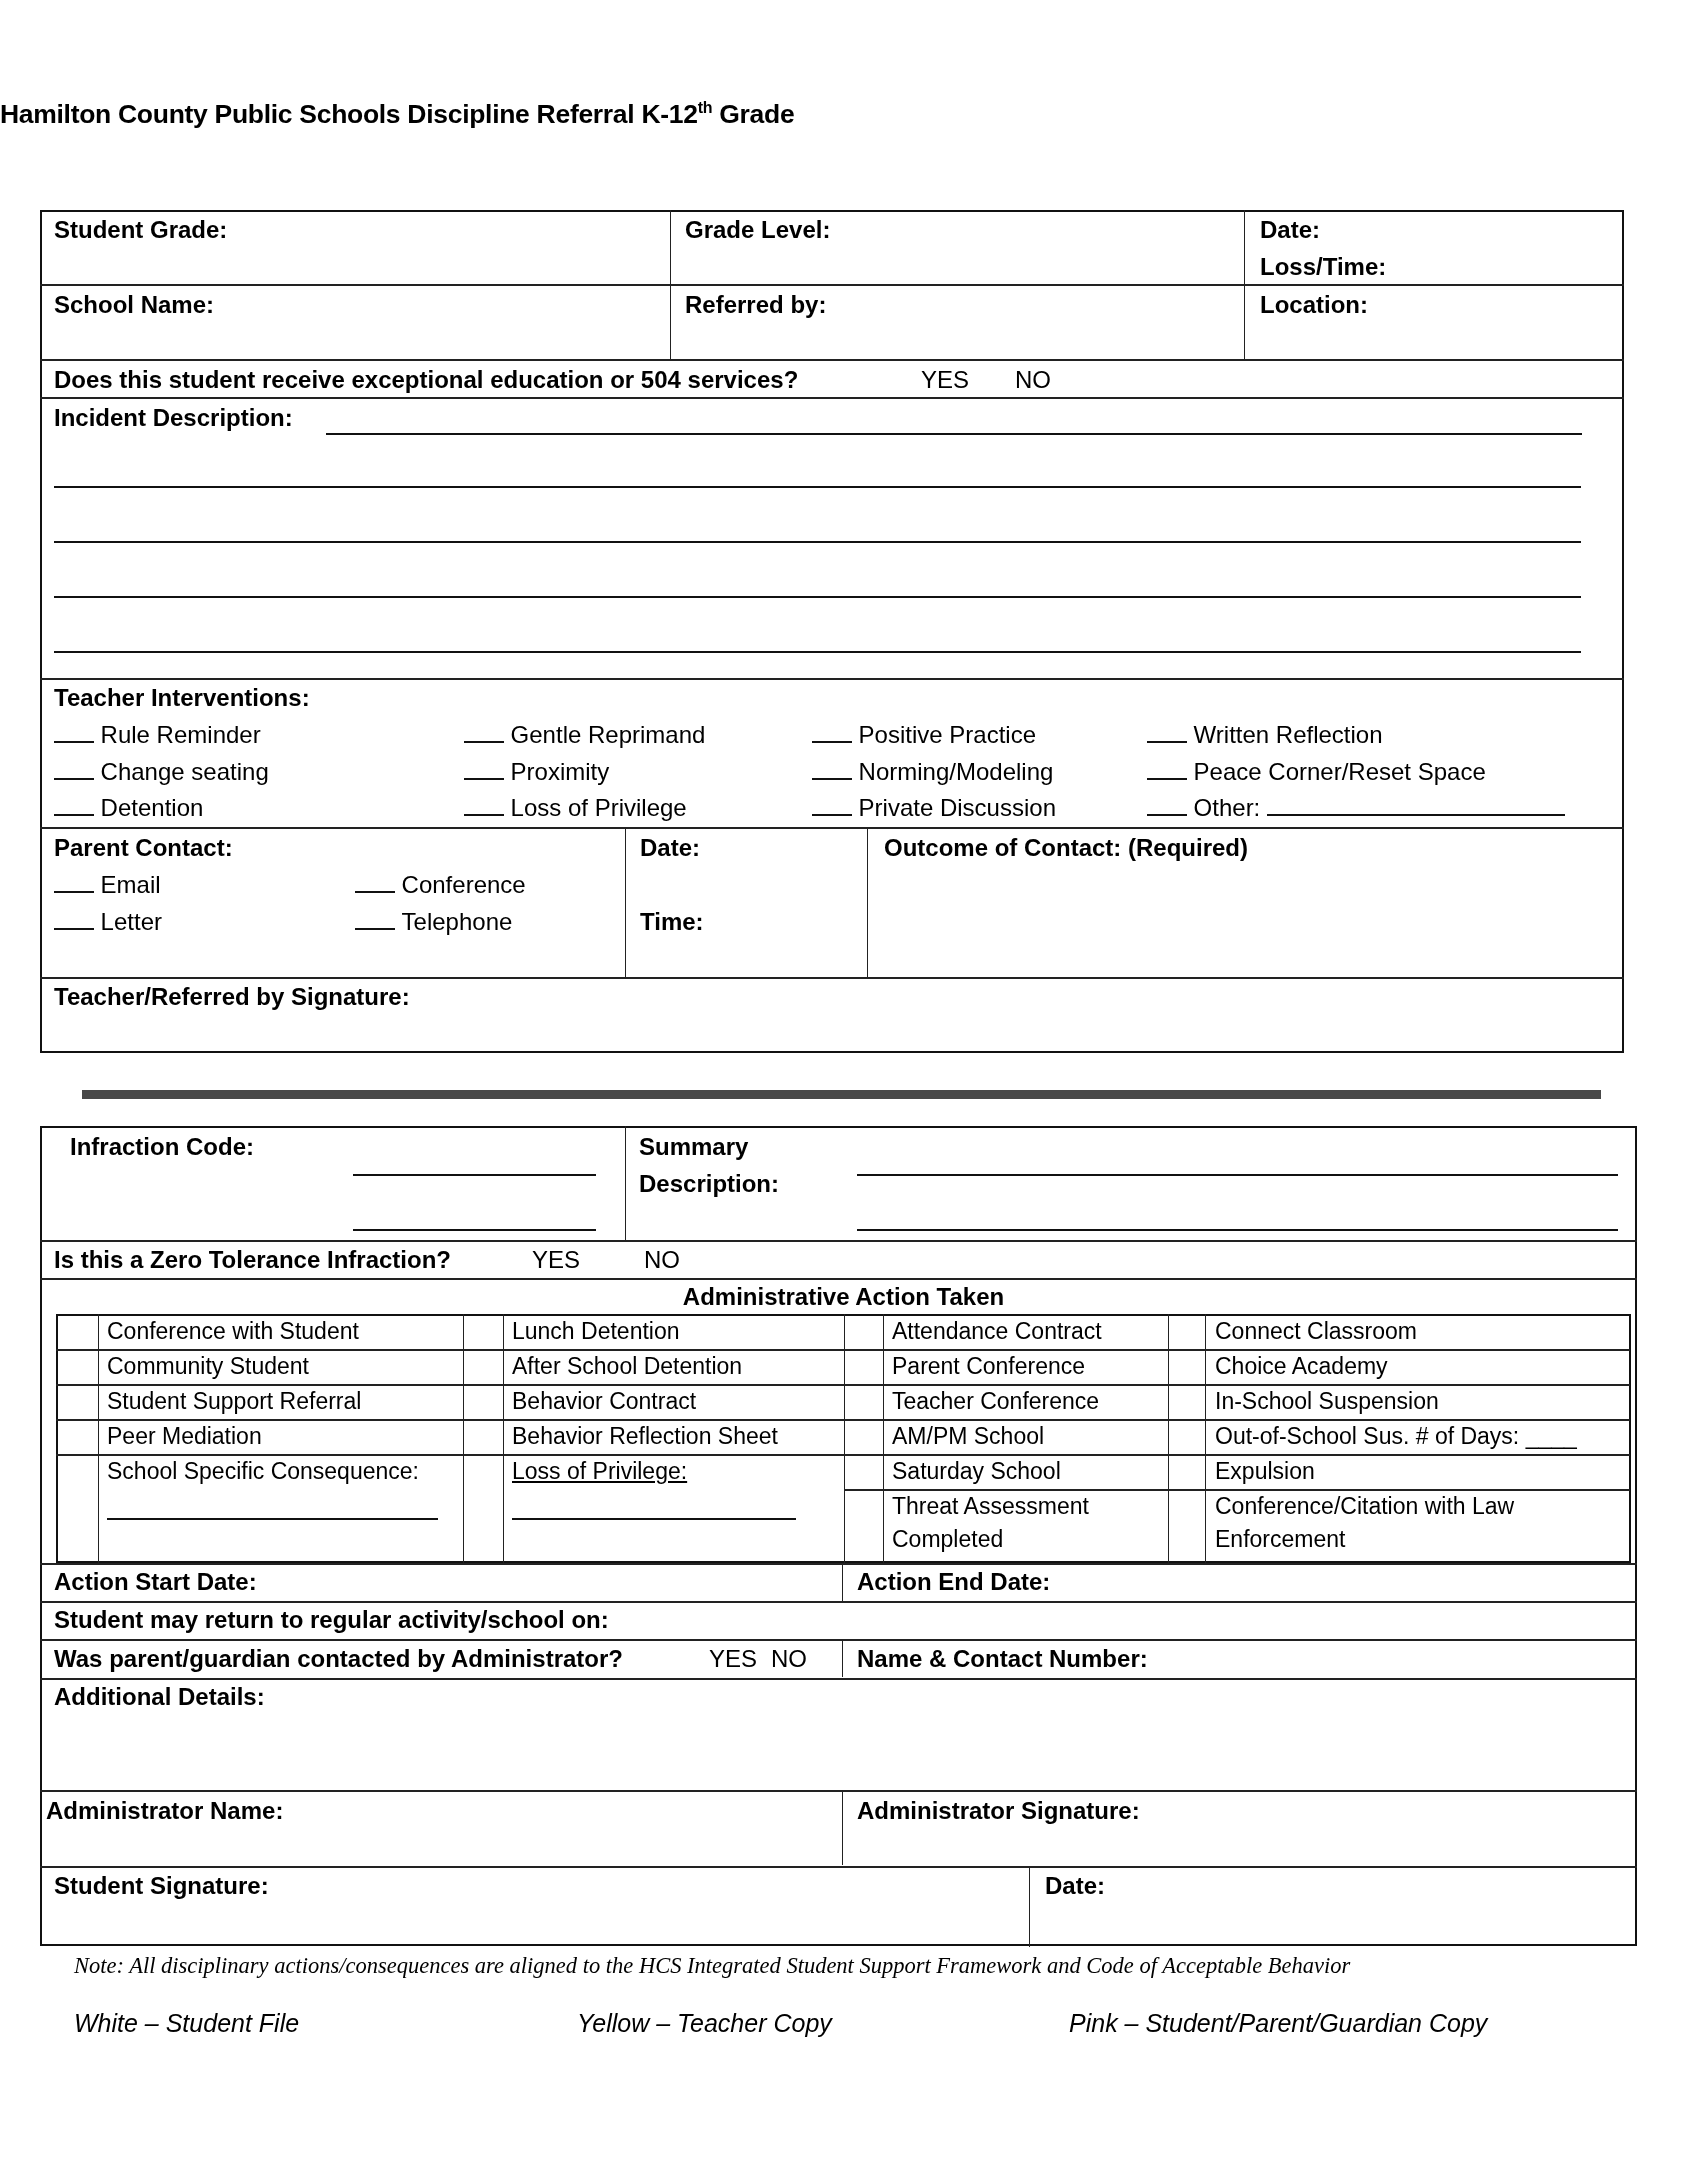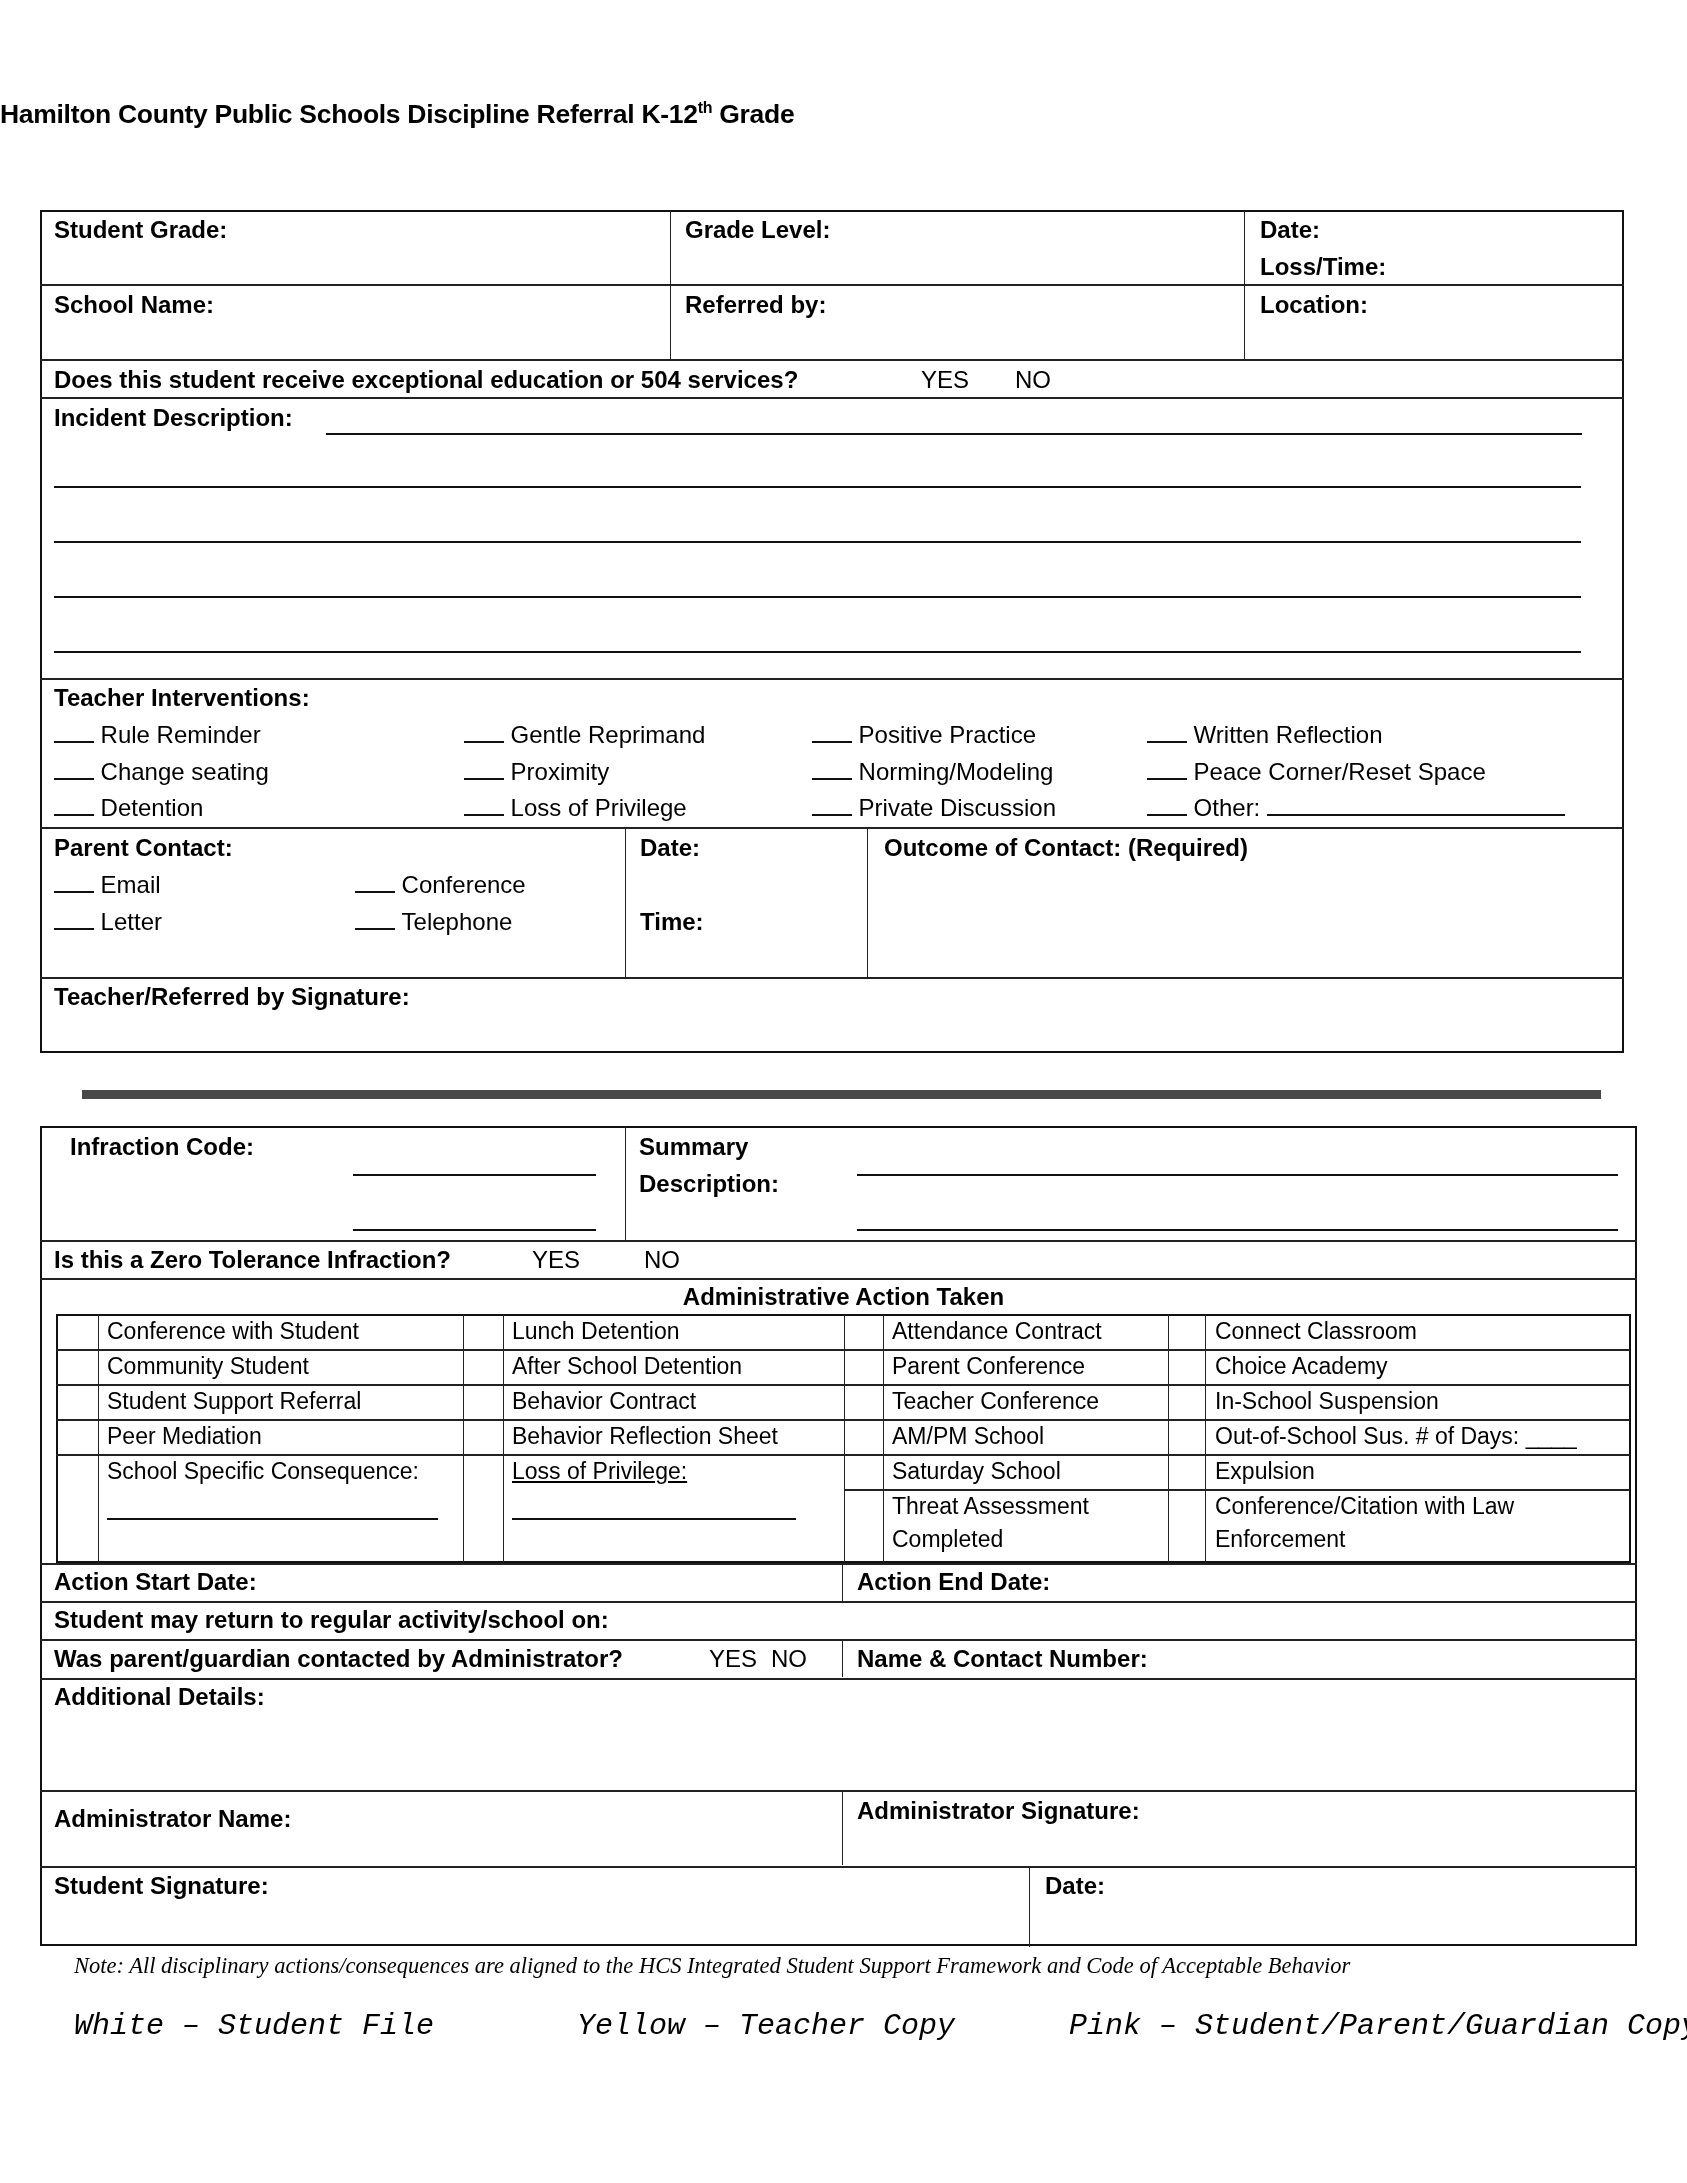--- a/index.html
+++ b/index.html
@@ -13,21 +13,21 @@
   .box { position:absolute; border:2px solid #111; box-sizing:border-box; }
   .hline { position:absolute; height:0; border-top:2px solid #222; }
   .vline { position:absolute; width:0; border-left:1.3px solid #222; }
   .uline { position:absolute; height:0; border-top:2px solid #111; }
   .blank { display:inline-block; width:40px; border-bottom:2px solid #111; margin-right:6.6px; vertical-align:baseline; height:17px; }
   .blank-long { display:inline-block; border-bottom:2px solid #111; vertical-align:baseline; height:17px; }
   .sep { position:absolute; left:82px; top:1090px; width:1519px; height:9.3px; background:#484848; }
   .grid { position:absolute; left:56px; top:1314px; width:1575px; height:249px; border:2px solid #111; box-sizing:border-box; }
   .gcell { position:absolute; font-size:23px; white-space:nowrap; line-height:26.5px; }
   .note { font-family:"Liberation Serif", serif; font-style:italic; font-size:22.5px; white-space:nowrap; }
-  .copy { font-family:Liberation Mono, monospace; font-style:italic; font-size:30px; white-space:nowrap; }
+  .copy { font-family:Liberation Sans, sans-serif; font-style:italic; font-size:25px; white-space:nowrap; }
 </style>
 </head>
 <body>
 
 <div class="abs title">
   <span>Hamilton County Public Schools Discipline Referral K-12</span><sup>th</sup><span> Grade</span>
 </div>
 
 <div class="box" style="left:40px; top:210px; width:1584px; height:843px;"></div>
 
@@ -201,21 +201,21 @@
 
 <div class="abs lbl" style="left:54px; top:1606px;"><span>Student may return to regular activity/school on:</span></div>
 
 <div class="abs lbl" style="left:54px; top:1645px;">Was parent/guardian contacted by Administrator?</div>
 <div class="abs reg" style="left:709px; top:1645px;">YES</div>
 <div class="abs reg" style="left:771px; top:1645px;">NO</div>
 <div class="abs lbl" style="left:857px; top:1645px;"><span>Name &amp; Contact Number:</span></div>
 
 <div class="abs lbl" style="left:54px; top:1683px;"><span>Additional Details:</span></div>
 
-<div class="abs lbl" style="left:54px; top:1797px;margin-top:8px;"><span>Administrator Name:</span></div>
+<div class="abs lbl" style="left:46px; top:1797px;"><span>Administrator Name:</span></div>
 <div class="abs lbl" style="left:857px; top:1797px;"><span>Administrator Signature:</span></div>
 
 <div class="abs lbl" style="left:54px; top:1872px;"><span>Student Signature:</span></div>
 <div class="abs lbl" style="left:1045px; top:1872px;"><span>Date:</span></div>
 
 <div class="abs note" style="left:74px; top:1953px;">Note:  All disciplinary actions/consequences are aligned to the HCS Integrated Student Support Framework and Code of Acceptable Behavior</div>
 <div class="abs copy" style="left:74px; top:2009px;">White – Student File</div>
 <div class="abs copy" style="left:577px; top:2009px;">Yellow – Teacher Copy</div>
 <div class="abs copy" style="left:1069px; top:2009px;">Pink – Student/Parent/Guardian Copy</div>
 

